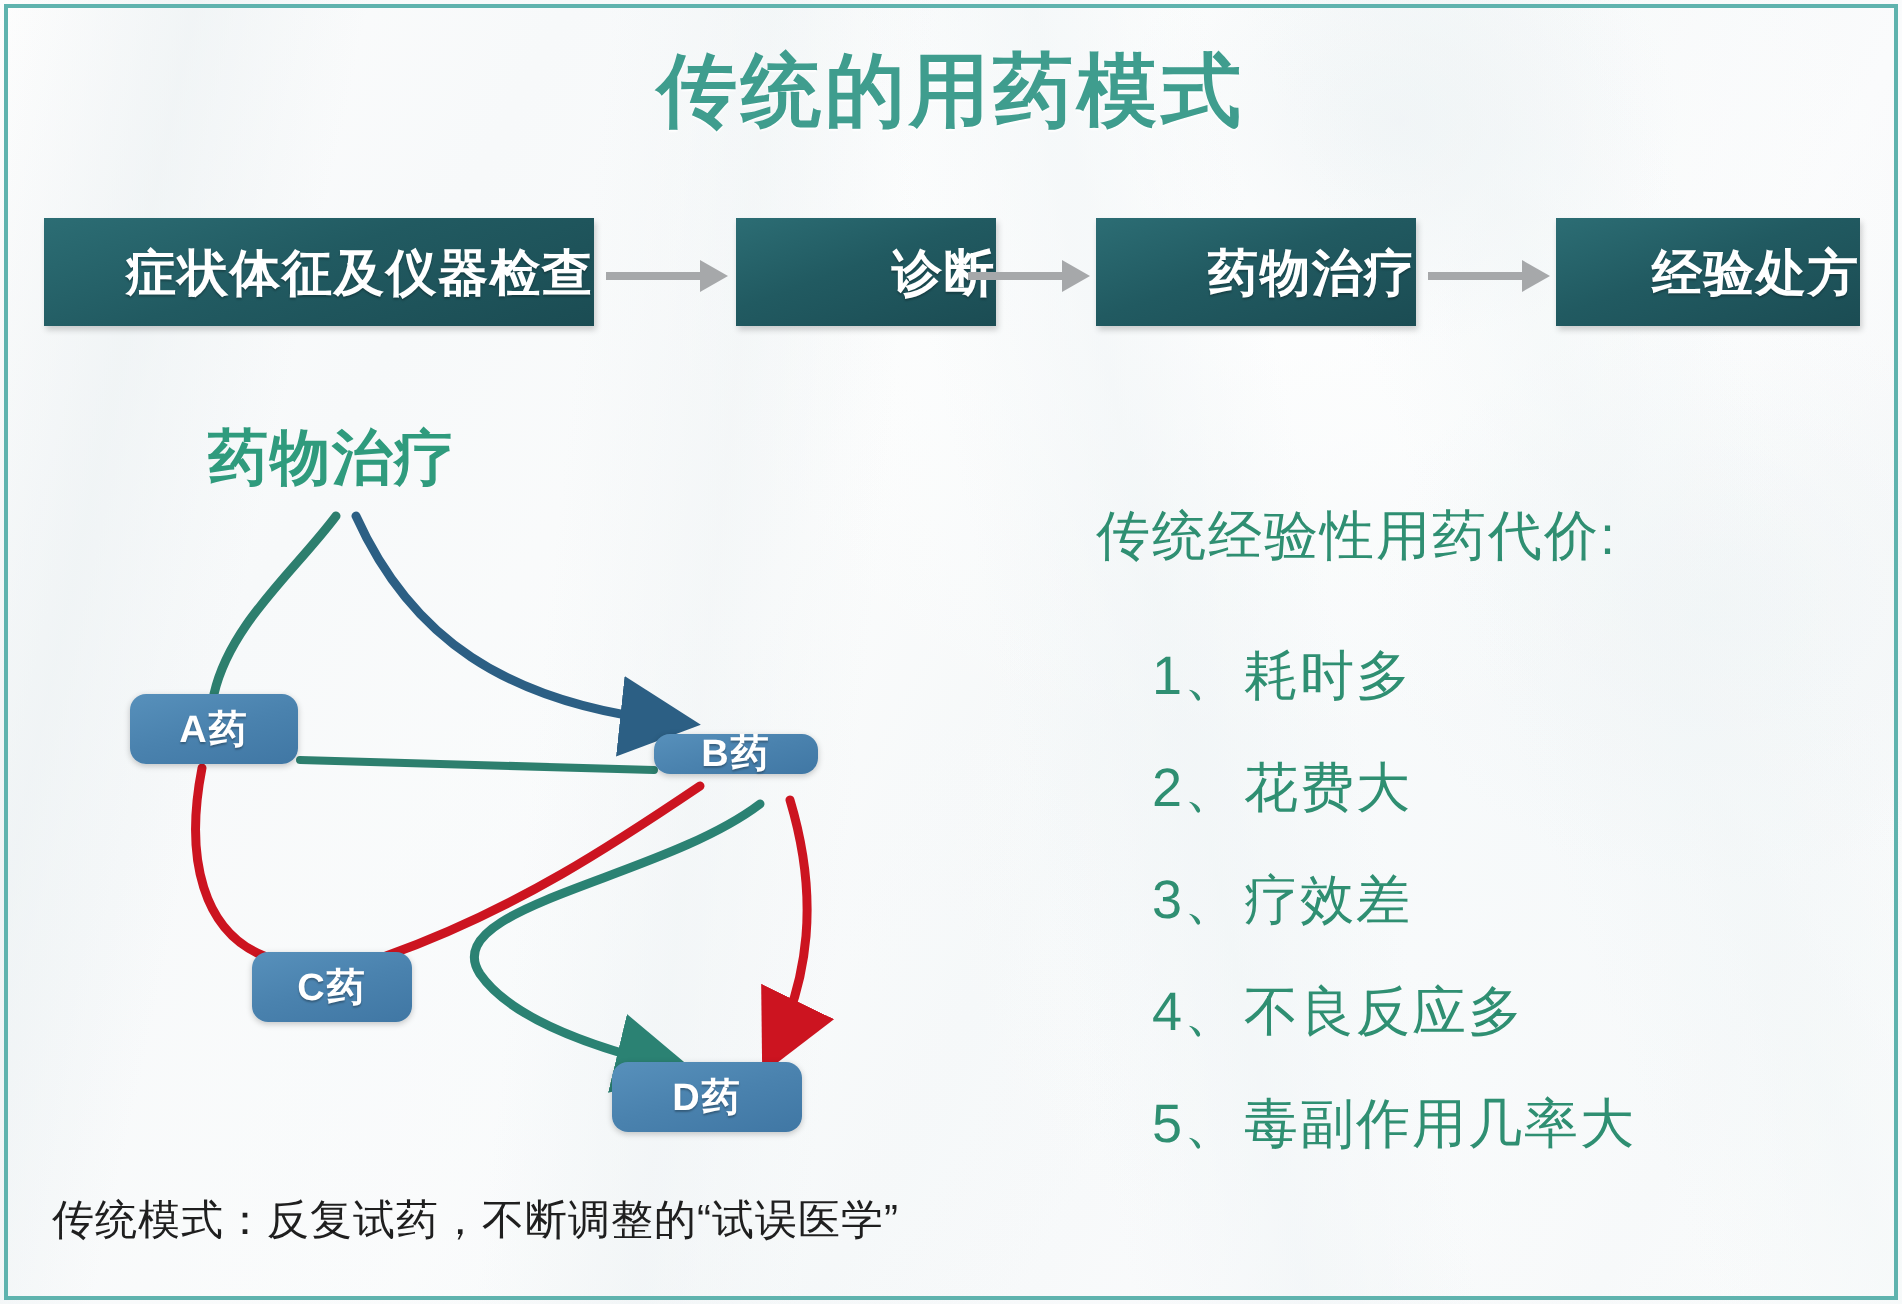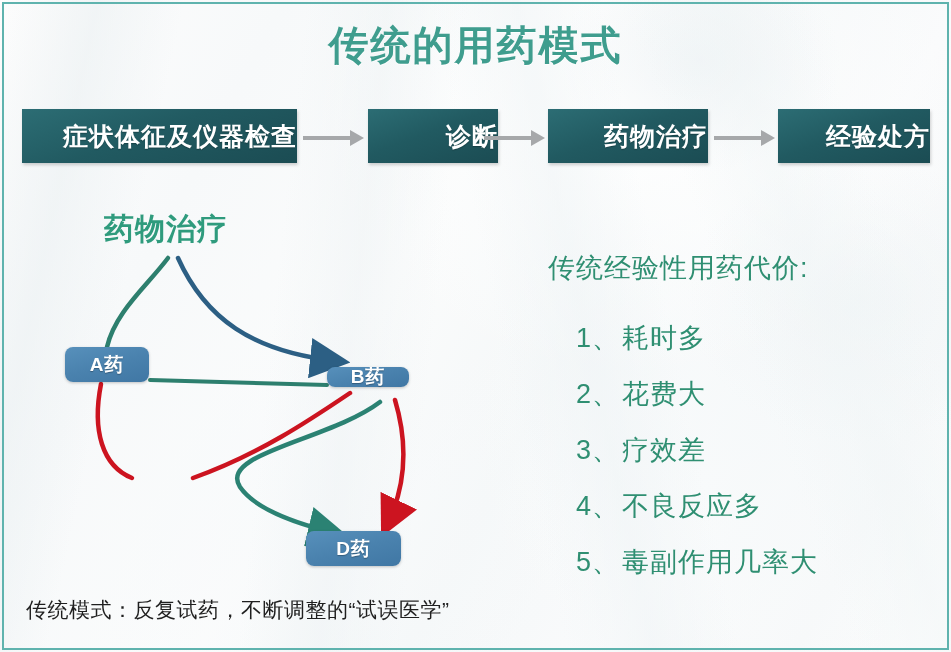--- a/index.html
+++ b/index.html
@@ -210,20 +210,23 @@
 
     <path d="M380,402 C 330,440 218,453 240,487 C 258,513 310,527 335,533" fill="none" stroke="#2b8273" stroke-width="4.5" stroke-linecap="round" marker-end="url(#ah-green)"></path>
   </svg>
 
   <div class="node" style="left:65px;  top:347px; width:84px; height:35px;">
     <span>A药</span>
   </div>
   <div class="node" style="left:327px; top:367px; width:82px; height:20px;">
     <span>B药</span>
   </div>
+  <div class="node" style="left:126px; top:476px; width:80px; height:35px;">
+    <span>C药</span>
+  </div>
   <div class="node" style="left:306px; top:531px; width:95px; height:35px;">
     <span>D药</span>
   </div>
 
   <div class="cost-title">传统经验性用药代价:</div>
   <div class="cost-list">
     <div class="cost-item">
       <span class="num">1、</span><span>耗时多</span>
     </div>
     <div class="cost-item">

